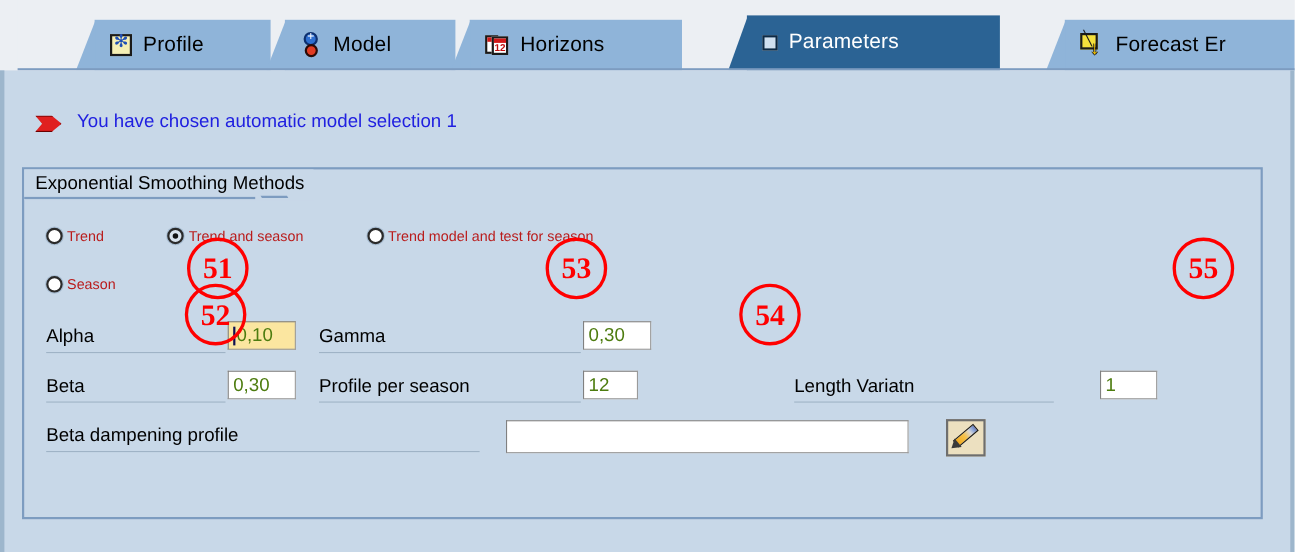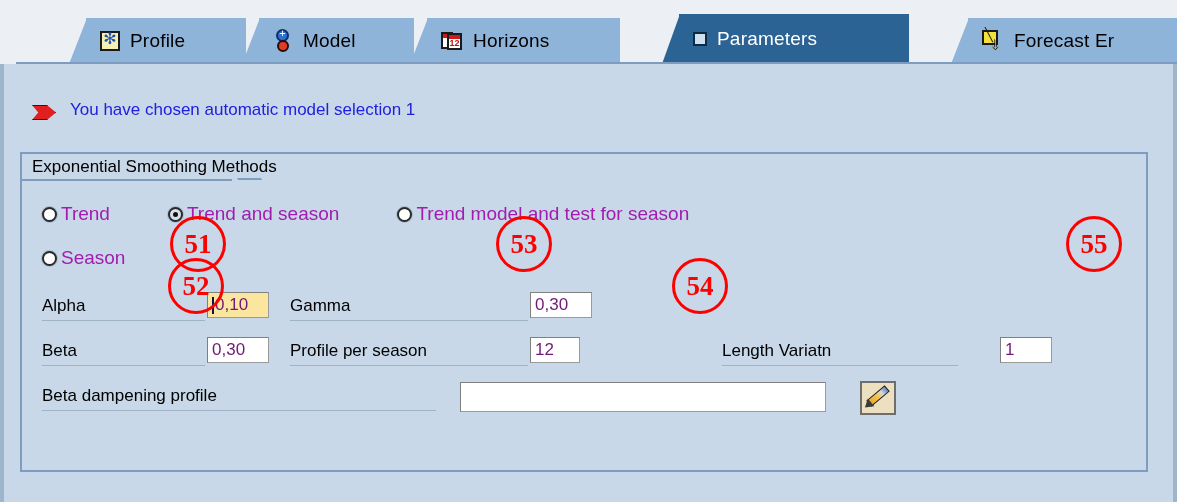--- a/index.html
+++ b/index.html
@@ -183,22 +183,22 @@
     position: absolute;
     display: flex;
     align-items: center;
     height: 24px;
   }
   .radio {
     display: flex;
     align-items: center;
     margin-right: 6px;
     white-space: nowrap;
-    font-size: 19px;
-    color: #a21caf;
+    font-size: 13px;
+    color: #b91c1c;
   }
   .radio .dot {
     width: 15px; height: 15px; border-radius: 50%;
     background: #ffffff;
     border: 2px solid #2a2a2a;
     box-sizing: border-box;
     margin-right: 4px;
     position: relative;
     flex: 0 0 auto;
     box-shadow: 0 0 0 1px #a8bdd2;
@@ -228,21 +228,21 @@
     background: #9fb3c6;
   }
   .textfield {
     position: absolute;
     background: #ffffff;
     border: 1px solid #9a9a9a;
     border-top-color: #808080;
     border-left-color: #808080;
     box-sizing: border-box;
     font-size: 17px;
-    color: #701a75;
+    color: #4d7c0f;
     display: flex;
     align-items: center;
     padding-left: 4px;
     font-family: "Liberation Sans", sans-serif;
     white-space: nowrap;
   }
   .textfield.focused {
     background: #fbe6a0;
   }
   .textfield.focused .caret {

